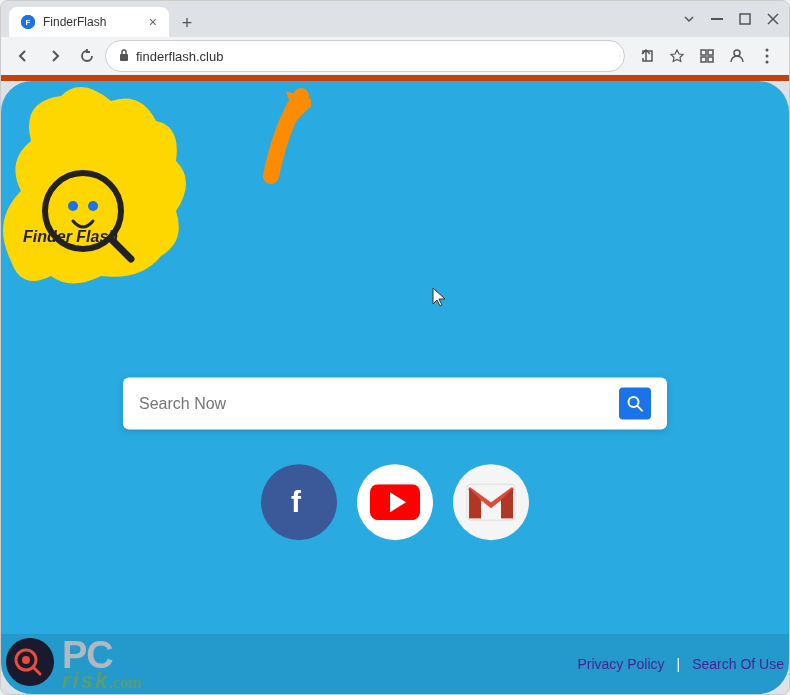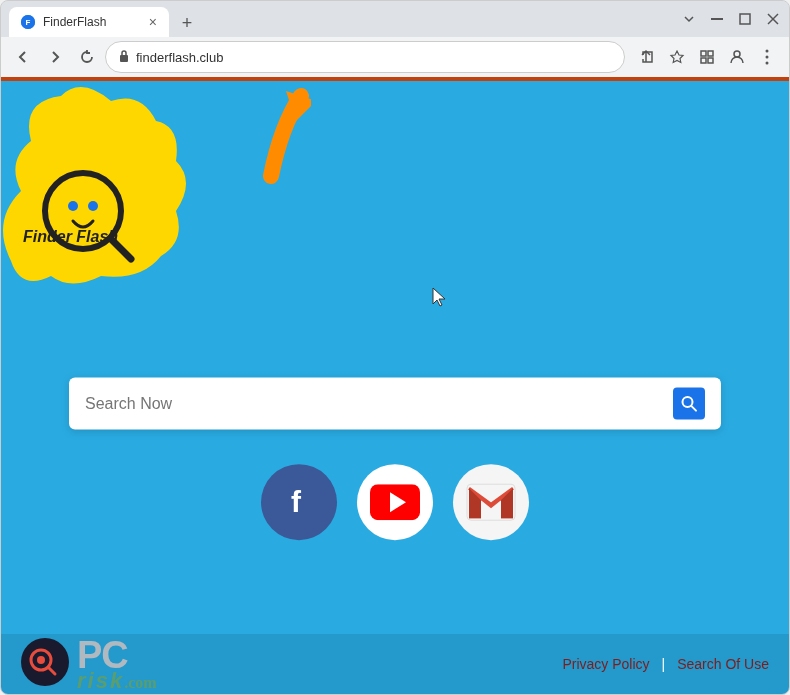--- a/index.html
+++ b/index.html
@@ -103,21 +103,21 @@
       font-size: 14px;
     }
 
     .toolbar {
       background: #f1f3f4;
       height: 44px;
       display: flex;
       align-items: center;
       padding: 0 8px;
       gap: 4px;
-      border-bottom: 4px solid #c2410c;
+      border-bottom: 6px solid #c2410c;
     }
 
     .nav-btn {
       width: 28px;
       height: 28px;
       border-radius: 50%;
       border: none;
       background: transparent;
       cursor: pointer;
       display: flex;
@@ -170,20 +170,21 @@
       color: #555;
       font-size: 14px;
     }
 
     
     .main-content {
       flex: 1;
       background: #29abe2;
       position: relative;
       overflow: hidden;
+      border-radius: 31px;
     }
 
     
     .logo-area {
       position: absolute;
       top: 0;
       left: 0;
       width: 200px;
       height: 200px;
     }
@@ -194,21 +195,21 @@
       top: 5px;
       left: 200px;
     }
 
     
     .search-container {
       position: absolute;
       top: 50%;
       left: 50%;
       transform: translate(-50%, -20%);
-      width: 652px;
+      width: 544px;
     }
 
     .search-bar {
       width: 100%;
       height: 52px;
       background: white;
       border-radius: 6px;
       display: flex;
       align-items: center;
       padding: 0 16px;
@@ -270,40 +271,40 @@
     
     .footer {
       position: absolute;
       bottom: 0;
       left: 0;
       right: 0;
       height: 60px;
       background: rgba(0,0,0,0.1);
       display: flex;
       align-items: center;
-      padding: 0 20px;
+      padding: 0 5px;
       text-align: right;
     }
 
     .pcrisk-logo {
       display: flex;
       align-items: center;
     }
 
     .footer-links {
       margin-left: auto;
       display: flex;
       align-items: center;
       gap: 12px;
       font-size: 14px;
       color: #fff;
     }
 
     .footer-link {
-      color: #7f1d1d;
+      color: #4c1d95;
       text-decoration: none;
       cursor: pointer;
     }
 
     .footer-divider {
       color: #fff;
     }
 
     
     .cursor {

